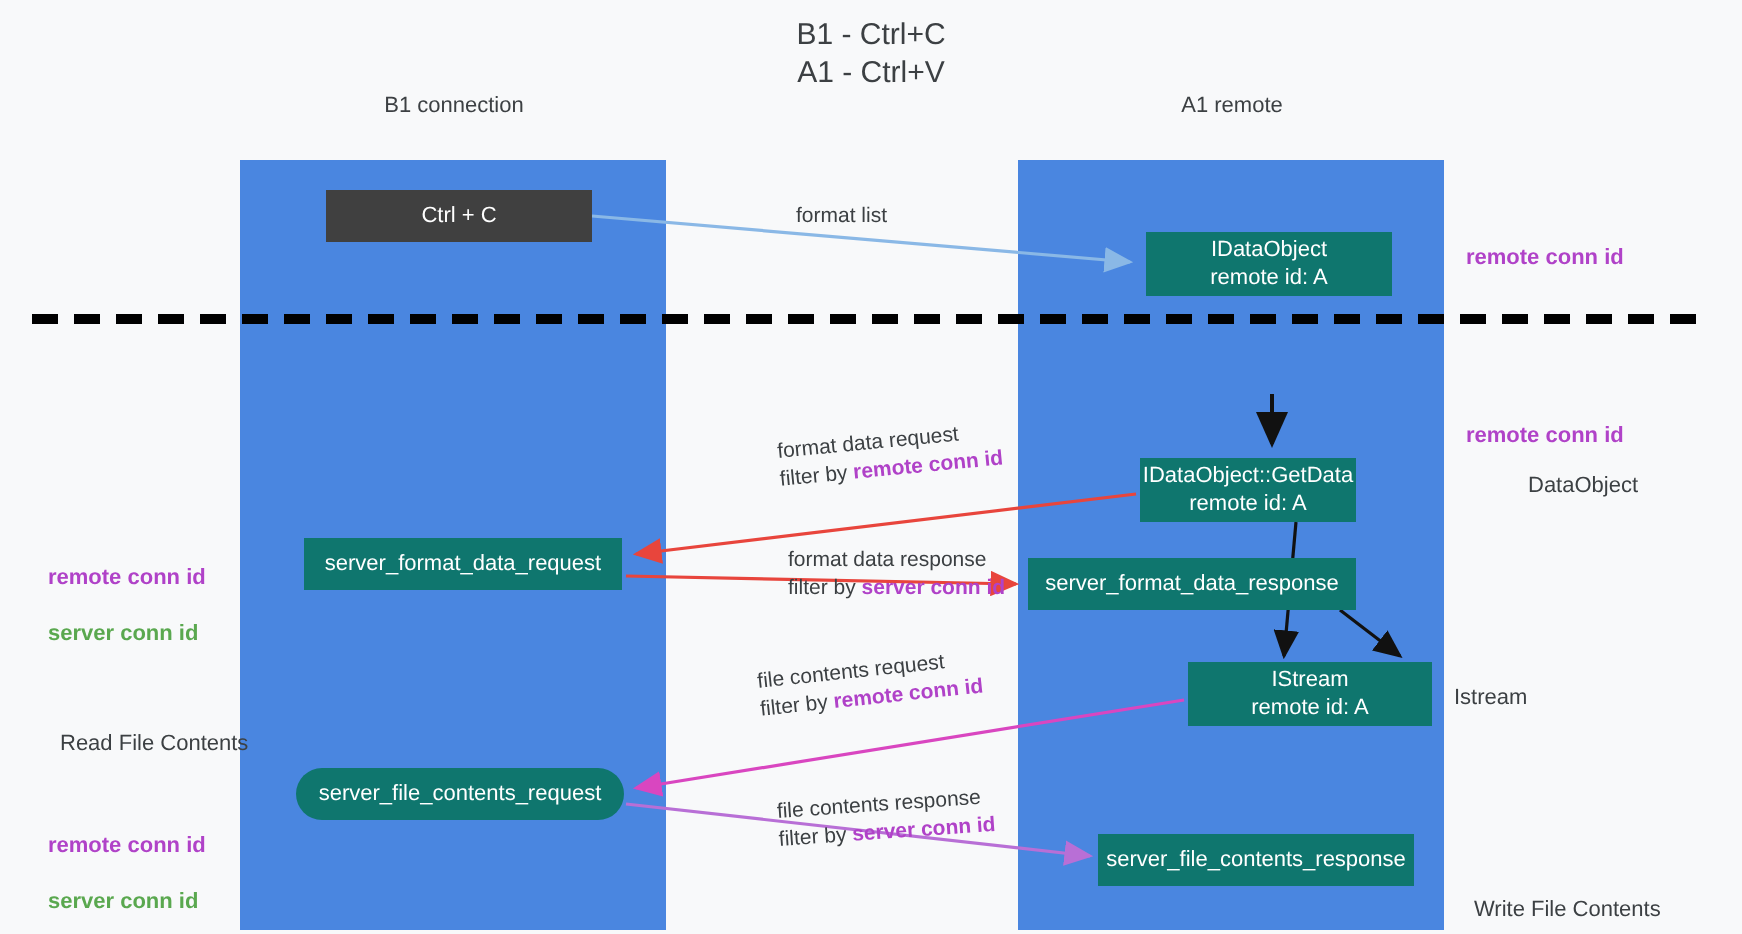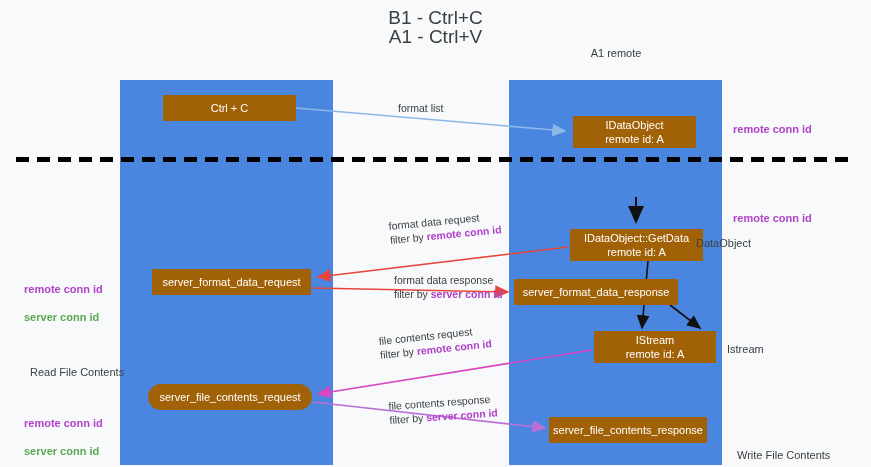--- a/index.html
+++ b/index.html
@@ -28,21 +28,21 @@
     color:#3c4043;
     width:200px;
   }
   #head-b1{left:127px;top:47px;}
   #head-a1{left:516px;top:47px;}
 
   #title{
     position:absolute;
     left:0;right:0;top:8px;
     text-align:center;
-    font-size:19px;
+    font-size:15px;
     line-height:19px;
     color:#3c4043;
     white-space:pre-line;
   }
 
   #divider{
     position:absolute;
     left:16px;top:157px;width:839px;height:5px;
     background-image:repeating-linear-gradient(to right,#000 0 13px,rgba(0,0,0,0) 13px 21px);
   }
@@ -54,47 +54,47 @@
     flex-direction:column;
     align-items:center;
     justify-content:center;
     color:#ffffff;
     font-size:11px;
     line-height:14px;
     text-align:center;
     white-space:pre-line;
     z-index:6;
   }
-  .green{background:#a16207;}
-  .orange{background:#a16207;}
+  .green{background:#404040;}
+  .orange{background:#0f766e;}
 
   #b-ctrlc{left:163px;top:95px;width:133px;height:26px;}
   #b-idataobject{left:573px;top:116px;width:123px;height:32px;}
   #b-ctrlv{left:581px;top:172px;width:110px;height:25px;}
-  #b-getdata{left:570px;top:229px;width:133px;height:32px;}
+  #b-getdata{left:570px;top:229px;width:108px;height:32px;}
   #b-sfdreq{left:152px;top:269px;width:159px;height:26px;}
   #b-sfdres{left:514px;top:279px;width:164px;height:26px;}
   #b-istream{left:594px;top:331px;width:122px;height:32px;}
   #b-sfcreq{left:148px;top:384px;width:164px;height:26px;border-radius:13px;}
   #b-sfcres{left:549px;top:417px;width:158px;height:26px;}
 
   .side-label{
     position:absolute;
     font-size:11px;
     line-height:14px;
     white-space:pre-line;
     z-index:7;
   }
   .purple{color:#b042c8;font-weight:bold;}
   .green-t{color:#5aa84f;font-weight:bold;}
   .plain{color:#3c4043;}
 
   #sl-r1{left:733px;top:122px;}
   #sl-r2{left:733px;top:211px;}
-  #sl-r3{left:696px;top:236px;}
+  #sl-r3{left:764px;top:236px;}
   #sl-r4{left:727px;top:342px;}
   #sl-r5{left:737px;top:448px;}
 
   #sl-l1{left:24px;top:268px;}
   #sl-l2{left:30px;top:365px;}
   #sl-l3{left:24px;top:402px;}
 
   .edge-label{
     position:absolute;
     font-size:10.5px;
@@ -118,20 +118,22 @@
 <body>
 
 <div id="stage">
 
   <div id="title">B1 - Ctrl+C
 A1 - Ctrl+V</div>
 
   <div class="lane" id="lane-b1"></div>
   <div class="lane" id="lane-a1"></div>
 
+  <div class="lane-head" id="head-b1">B1
+connection</div>
   <div class="lane-head" id="head-a1">A1
 remote</div>
 
   <div id="divider"></div>
 
   <svg id="wires">
     <defs>
       <marker id="ah-blue" markerWidth="9" markerHeight="8" refX="8" refY="4" orient="auto">
         <path d="M0,0 L9,4 L0,8 z" fill="#8ab8e6"></path>
       </marker>

